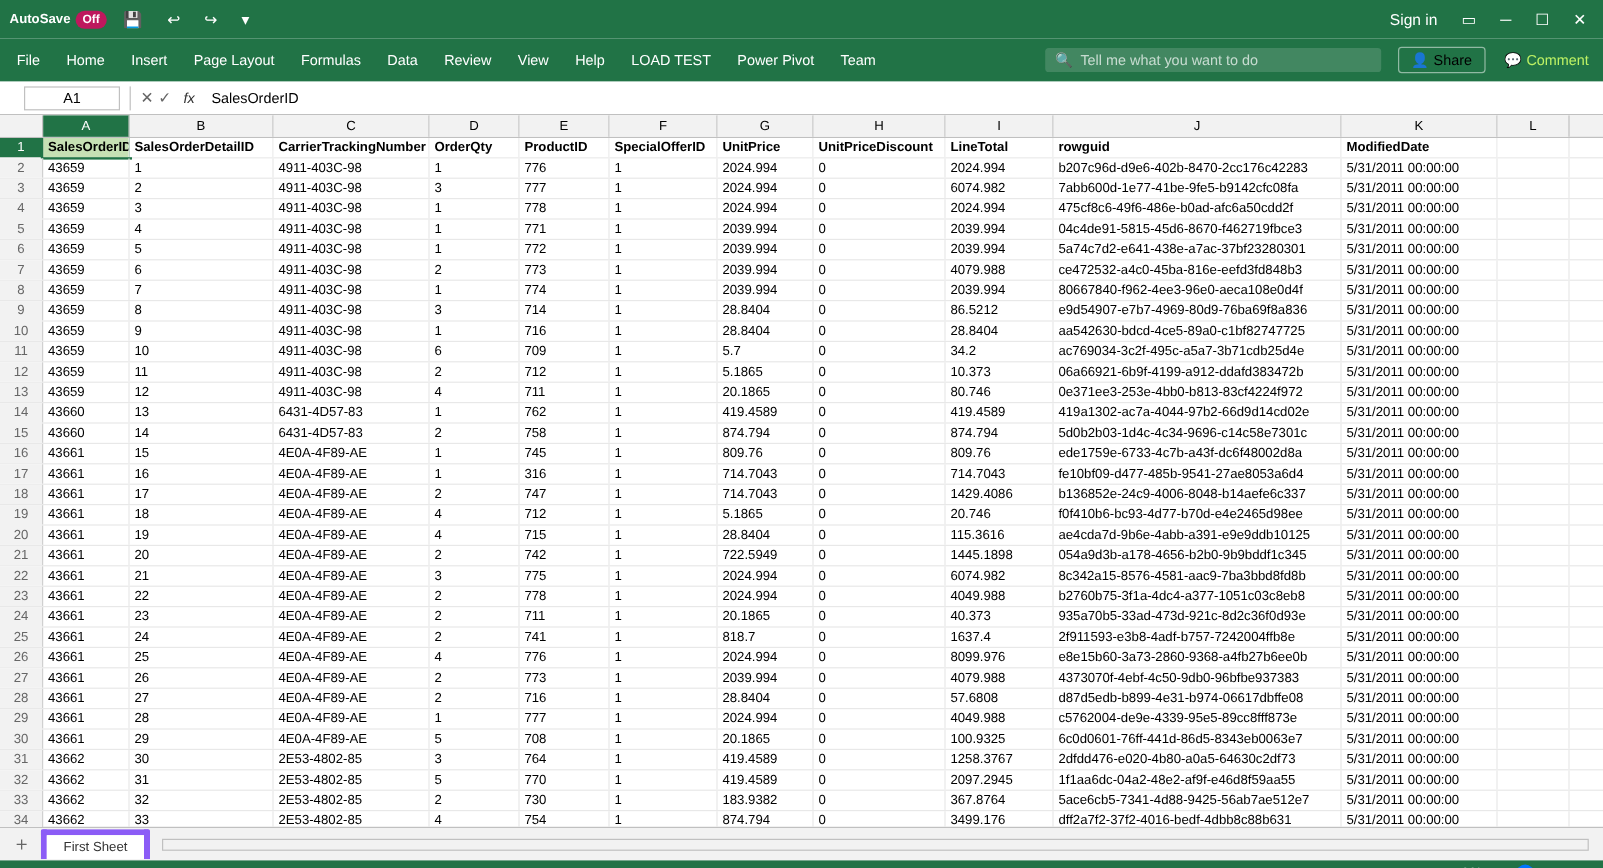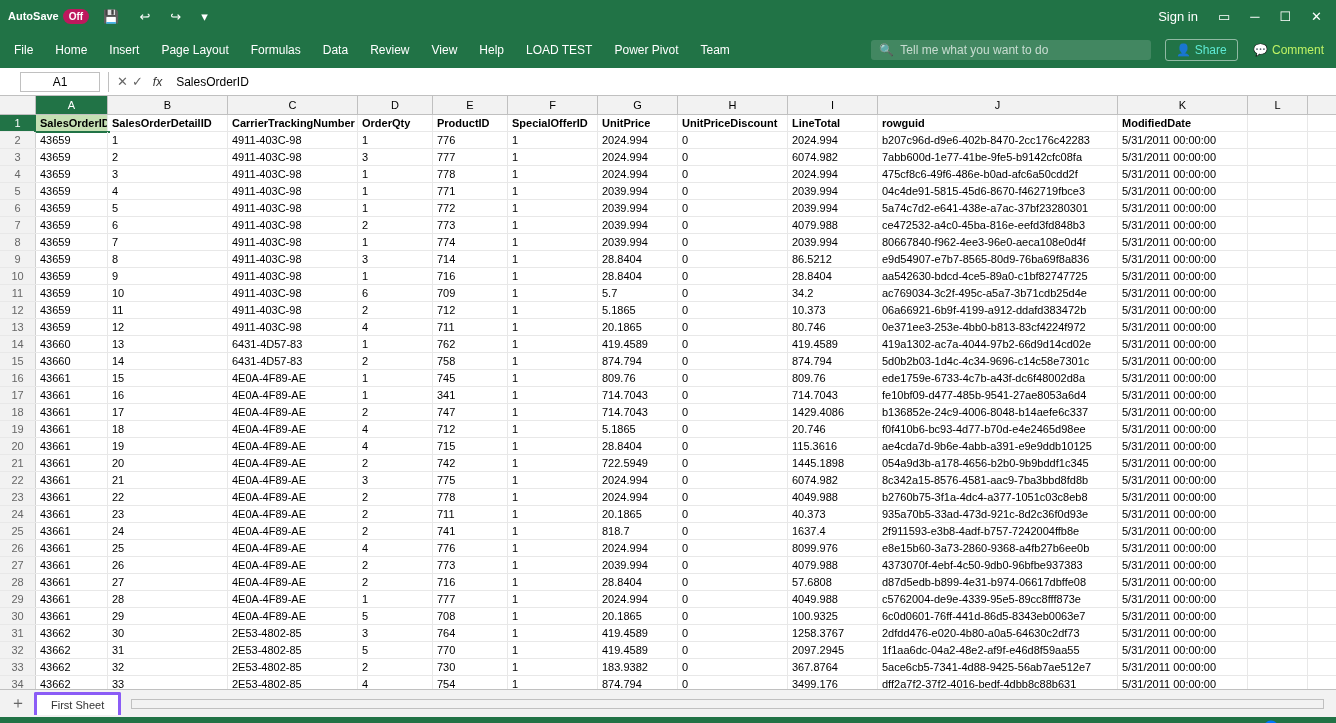--- a/index.html
+++ b/index.html
@@ -51,21 +51,21 @@
       padding: 3px 8px;
       gap: 6px;
       color: rgba(255,255,255,0.8);
       font-size: 12px;
       width: 280px;
     }
     .menu-right {
       display: flex; align-items: center; gap: 8px; margin-left: 12px;
     }
     .share-btn {
-      background: none; border: 1px solid rgba(255,255,255,0.5); color: #5eead4;
+      background: none; border: 1px solid rgba(255,255,255,0.5); color: #000000;
       padding: 3px 10px; border-radius: 3px; cursor: pointer; font-size: 12px;
     }
     .comment-btn {
       background: none; border: none; color: #bef264;
       padding: 3px 8px; cursor: pointer; font-size: 12px;
     }
 
     
     .formula-bar {
       height: 28px;
@@ -171,21 +171,21 @@
       border-top: 1px solid #c0c0c0;
       display: flex;
       align-items: center;
       padding: 0 4px;
       gap: 2px;
     }
     .sheet-tab {
       padding: 4px 14px;
       font-size: 11px;
       cursor: pointer;
-      border: 3px solid #8b5cf6;
+      border: 5px solid #8b5cf6;
       background: #217346;
       color: white;
       border-radius: 2px 2px 0 0;
     }
     .sheet-tab.active {
       background: white;
       color: #333;
       border-bottom: none;
     }
     .add-sheet {
@@ -420,21 +420,21 @@
         <div class="row-num">9</div>
         <div class="cell c-A">43659</div>
         <div class="cell c-B">8</div>
         <div class="cell c-C">4911-403C-98</div>
         <div class="cell c-D">3</div>
         <div class="cell c-E">714</div>
         <div class="cell c-F">1</div>
         <div class="cell c-G">28.8404</div>
         <div class="cell c-H">0</div>
         <div class="cell c-I">86.5212</div>
-        <div class="cell c-J">e9d54907-e7b7-8565-80d9-76ba69f8a836</div>
+        <div class="cell c-J">e9d54907-e7b7-4969-80d9-76ba69f8a836</div>
         <div class="cell c-K">5/31/2011 00:00:00</div>
         <div class="cell c-L"></div>
       </div>
       <div class="grid-row">
         <div class="row-num">10</div>
         <div class="cell c-A">43659</div>
         <div class="cell c-B">9</div>
         <div class="cell c-C">4911-403C-98</div>
         <div class="cell c-D">1</div>
         <div class="cell c-E">716</div>
@@ -535,21 +535,21 @@
         <div class="cell c-J">ede1759e-6733-4c7b-a43f-dc6f48002d8a</div>
         <div class="cell c-K">5/31/2011 00:00:00</div>
         <div class="cell c-L"></div>
       </div>
       <div class="grid-row">
         <div class="row-num">17</div>
         <div class="cell c-A">43661</div>
         <div class="cell c-B">16</div>
         <div class="cell c-C">4E0A-4F89-AE</div>
         <div class="cell c-D">1</div>
-        <div class="cell c-E">341</div>
+        <div class="cell c-E">316</div>
         <div class="cell c-F">1</div>
         <div class="cell c-G">714.7043</div>
         <div class="cell c-H">0</div>
         <div class="cell c-I">714.7043</div>
         <div class="cell c-J">fe10bf09-d477-485b-9541-27ae8053a6d4</div>
         <div class="cell c-K">5/31/2011 00:00:00</div>
         <div class="cell c-L"></div>
       </div>
       <div class="grid-row">
         <div class="row-num">18</div>

